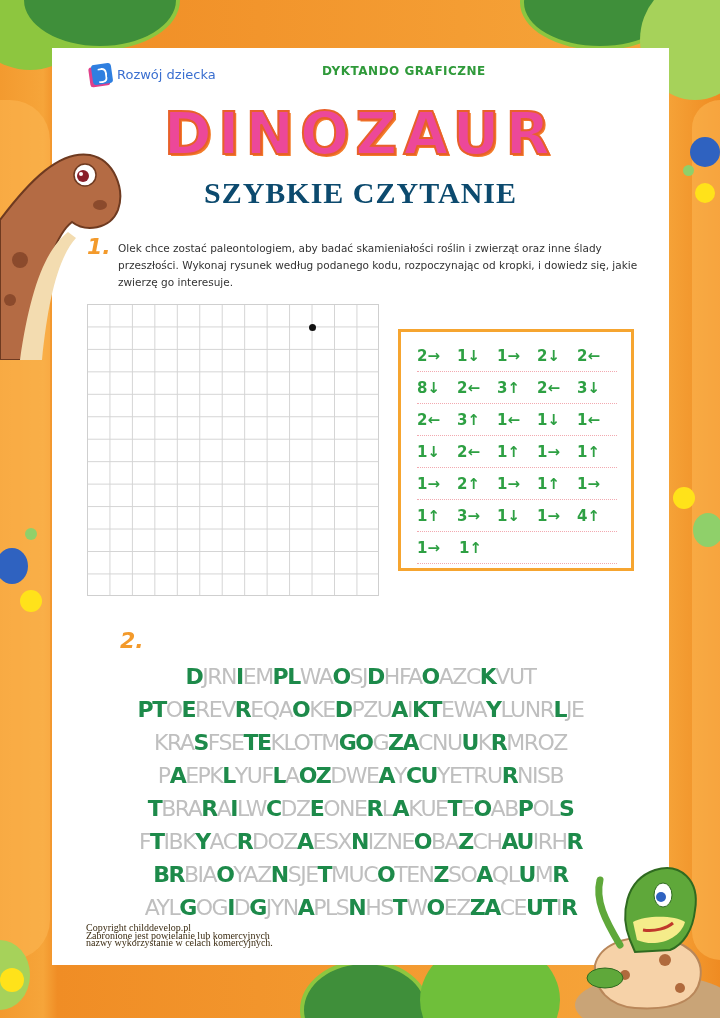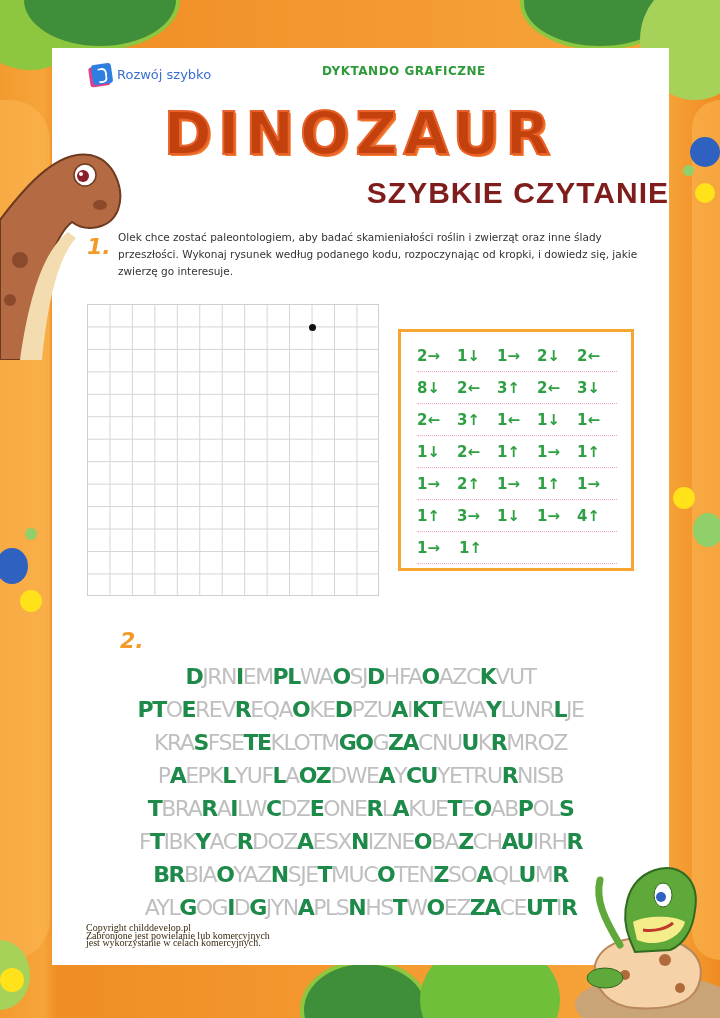--- a/index.html
+++ b/index.html
@@ -44,29 +44,29 @@
     border: 2px solid #fff; border-left: none; border-radius: 0 5px 5px 0;
   }
   .logo-text { font-size: 13px; color: #3a6fd0; font-family: "DejaVu Sans", sans-serif; }
 
   .kicker {
     position: absolute; left: 270px; top: 16px; font-size: 12px; font-weight: bold;
     color: #2f9a3a; letter-spacing: 0.5px; font-family: "DejaVu Sans", sans-serif;
   }
   .big-title {
     position: absolute; left: 68px; top: 52px; width: 480px; text-align: center;
-    font-size: 58px; font-weight: bold; color: #c2410c; letter-spacing: 6px;
+    font-size: 58px; font-weight: bold; color: #ec4899; letter-spacing: 6px;
     font-family: "DejaVu Sans", sans-serif;
     -webkit-text-stroke: 2px #e8602a;
     text-shadow: 2px 2px 0 #f37c2a;
   }
   .subtitle {
-    position: absolute; left: 0; top: 128px; width: 617px; text-align: right;
-    font-size: 30px; font-weight: bold; color: #7f1d1d; letter-spacing: 1px;
-    font-family: Liberation Sans, sans-serif;
+    position: absolute; left: 0; top: 128px; width: 617px; text-align: center;
+    font-size: 30px; font-weight: bold; color: #0c4a6e; letter-spacing: 1px;
+    font-family: Liberation Serif, serif;
   }
 
   .task-num {
     position: absolute; font-size: 22px; font-weight: bold; color: #f39a2b;
     font-family: "DejaVu Sans", sans-serif; font-style: italic;
   }
   .task-text {
     position: absolute; font-size: 10.5px; line-height: 17px; color: #333;
     font-family: "DejaVu Sans", sans-serif;
   }
@@ -136,28 +136,28 @@
 <div class="dot" style="left:673px;top:487px;width:22px;height:22px;background:#ffe21a;"></div>
 <div class="dot" style="left:693px;top:513px;width:30px;height:34px;background:#8fd06a;"></div>
 <div class="dot" style="left:25px;top:528px;width:12px;height:12px;background:#8fd06a;"></div>
 <div class="dot" style="left:-4px;top:548px;width:32px;height:36px;background:#2f62c0;"></div>
 <div class="dot" style="left:20px;top:590px;width:22px;height:22px;background:#ffe21a;"></div>
 <div class="dot" style="left:0px;top:968px;width:24px;height:24px;background:#ffe21a;"></div>
 
 <div class="page">
   <div class="logo">
     <div class="logo-mark"></div>
-    <span class="logo-text">Rozwój szybko</span>
+    <span class="logo-text">Rozwój dziecka</span>
   </div>
   <div class="kicker">DYKTANDO GRAFICZNE</div>
   <div class="big-title">DINOZAUR</div>
   <div class="subtitle">SZYBKIE CZYTANIE</div>
 
   <div class="task-num" style="left:35px;top:186px;">1.</div>
-  <div class="task-text" style="left:66px;top:181px;width:540px;">Olek chce zostać paleontologiem, aby badać skamieniałości roślin i zwierząt oraz inne ślady przeszłości. Wykonaj rysunek według podanego kodu, rozpoczynając od kropki, i dowiedz się, jakie zwierzę go interesuje.</div>
+  <div class="task-text" style="left:66px;top:192px;width:540px;">Olek chce zostać paleontologiem, aby badać skamieniałości roślin i zwierząt oraz inne ślady przeszłości. Wykonaj rysunek według podanego kodu, rozpoczynając od kropki, i dowiedz się, jakie zwierzę go interesuje.</div>
 
   <div class="grid">
     <div class="start-dot" style="left:221px;top:19px;"></div>
   </div>
 
   <div class="code-box" id="code-box">
       <div class="code-row">
         <span class="code-cell">2→</span>
         <span class="code-cell">1↓</span>
         <span class="code-cell">1→</span>
@@ -241,14 +241,14 @@
   <path d="M68,70 C80,72 92,68 98,63" stroke="#c0392b" stroke-width="3" fill="none"></path>
   <ellipse cx="88" cy="35" rx="9" ry="12" fill="#fff" stroke="#2f6a20"></ellipse>
   <circle cx="86" cy="37" r="5" fill="#2f62c0"></circle>
   <path d="M45,85 C30,60 20,40 25,20" stroke="#5fa83a" stroke-width="7" fill="none" stroke-linecap="round"></path>
   <ellipse cx="30" cy="118" rx="18" ry="10" fill="#5fa83a" stroke="#2f6a20"></ellipse>
 </svg>
 
 <div class="footer">
   <div>Copyright childdevelop.pl</div>
   <div>Zabronione jest powielanie lub komercyjnych</div>
-  <div>jest wykorzystanie w celach komercyjnych.</div>
+  <div>nazwy wykorzystanie w celach komercyjnych.</div>
 </div>
 
 </body></html>

